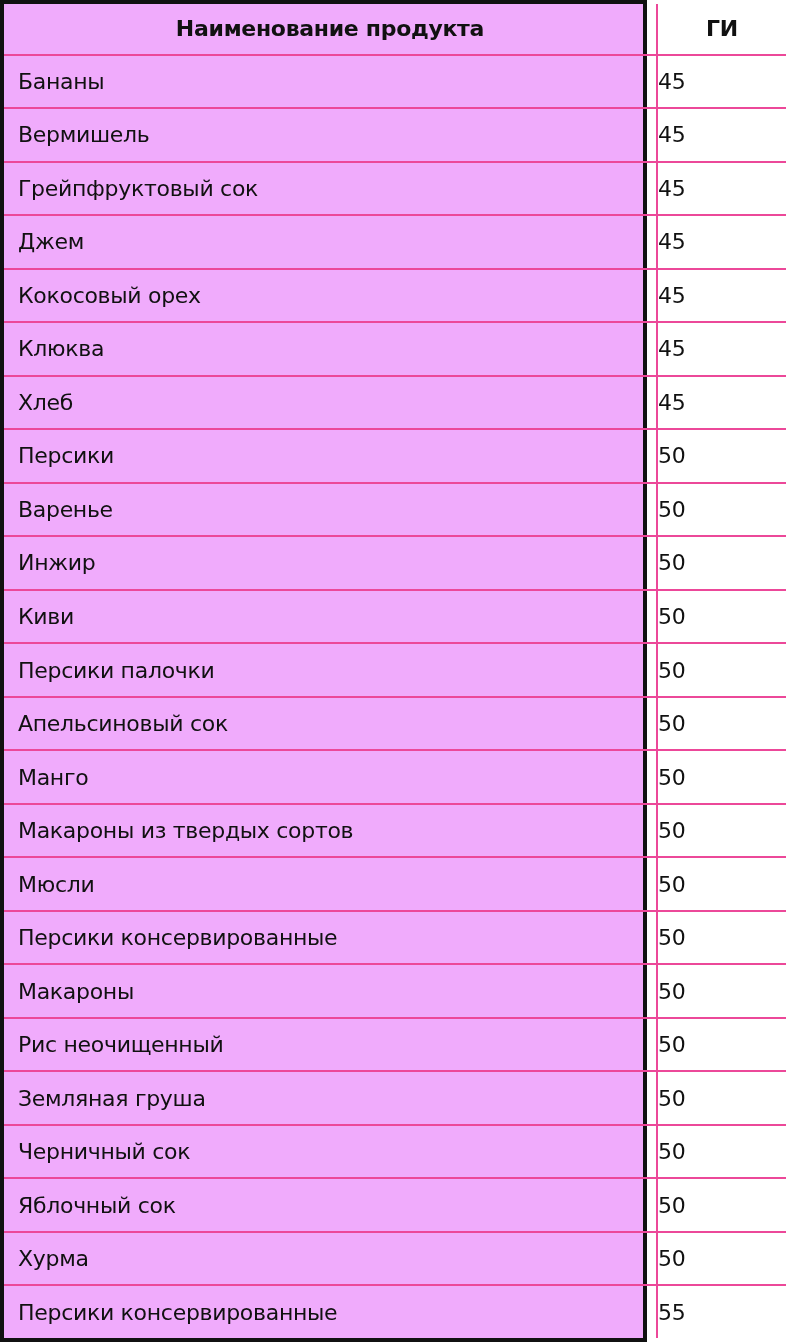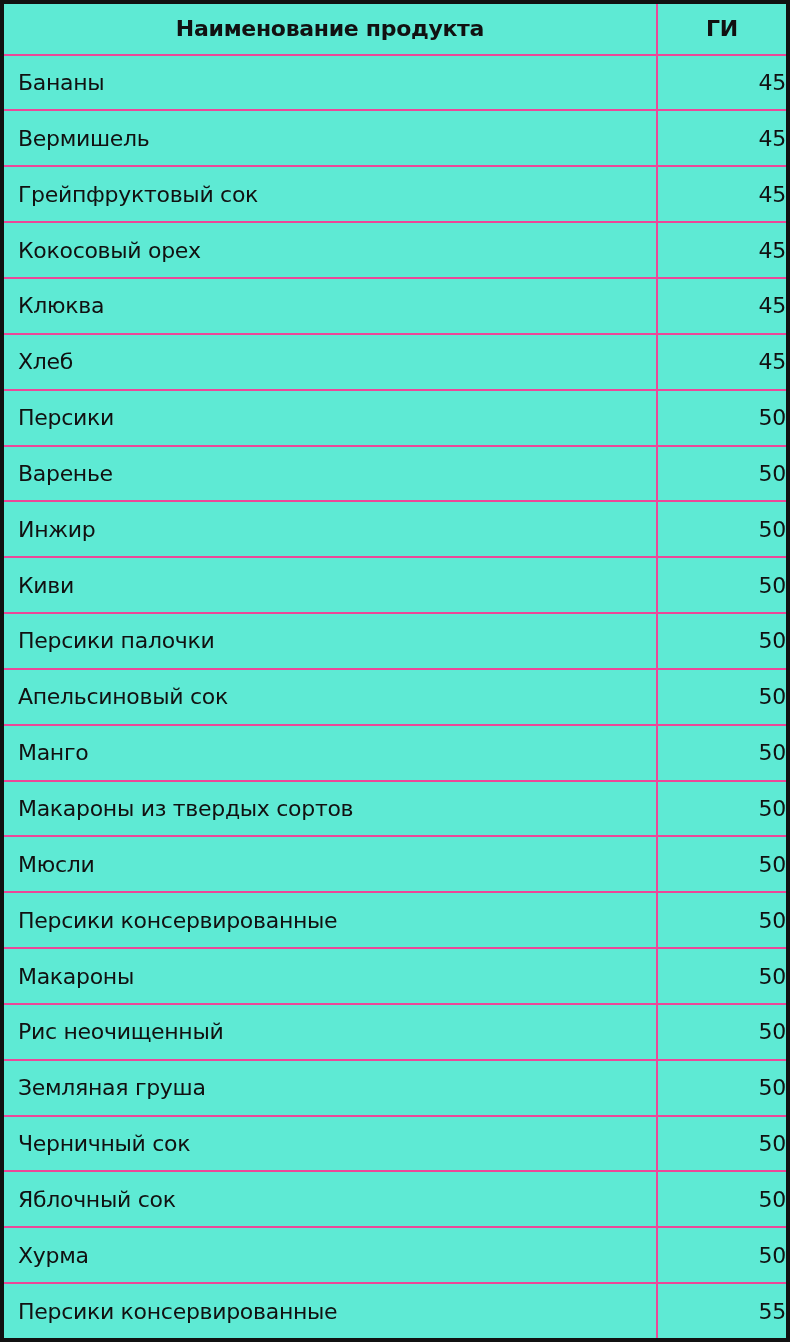--- a/index.html
+++ b/index.html
@@ -9,25 +9,25 @@
     }
     body {
       width: 790px;
       height: 1342px;
       overflow: hidden;
     }
     .table-wrap {
       position: absolute;
       left: 0;
       top: 0;
-      width: 790px;
+      width: 647px;
       height: 1342px;
       box-sizing: border-box;
       border: 4px solid #111111;
-      background: #5eead4;
+      background: #f0abfc;
     }
     table {
       width: 100%;
       height: 100%;
       border-collapse: collapse;
       table-layout: fixed;
       font-family: "DejaVu Sans", sans-serif;
       color: #111111;
     }
     col.c-name { width: 653px; }
@@ -47,21 +47,21 @@
     th {
       font-weight: bold;
       text-align: center;
       font-size: 22px;
     }
     td.name {
       text-align: left;
       padding-left: 14px;
     }
     td.gi {
-      text-align: right;
+      text-align: left;
     }
   </style>
 </head>
 <body>
 
 <div class="table-wrap">
   <table>
     <colgroup>
       <col class="c-name">
       <col class="c-gi">
@@ -76,20 +76,24 @@
     <tr>
           <td class="name">Бананы</td>
           <td class="gi">45</td>
         </tr>
         <tr>
           <td class="name">Вермишель</td>
           <td class="gi">45</td>
         </tr>
         <tr>
           <td class="name">Грейпфруктовый сок</td>
+          <td class="gi">45</td>
+        </tr>
+        <tr>
+          <td class="name">Джем</td>
           <td class="gi">45</td>
         </tr>
         <tr>
           <td class="name">Кокосовый орех</td>
           <td class="gi">45</td>
         </tr>
         <tr>
           <td class="name">Клюква</td>
           <td class="gi">45</td>
         </tr>

